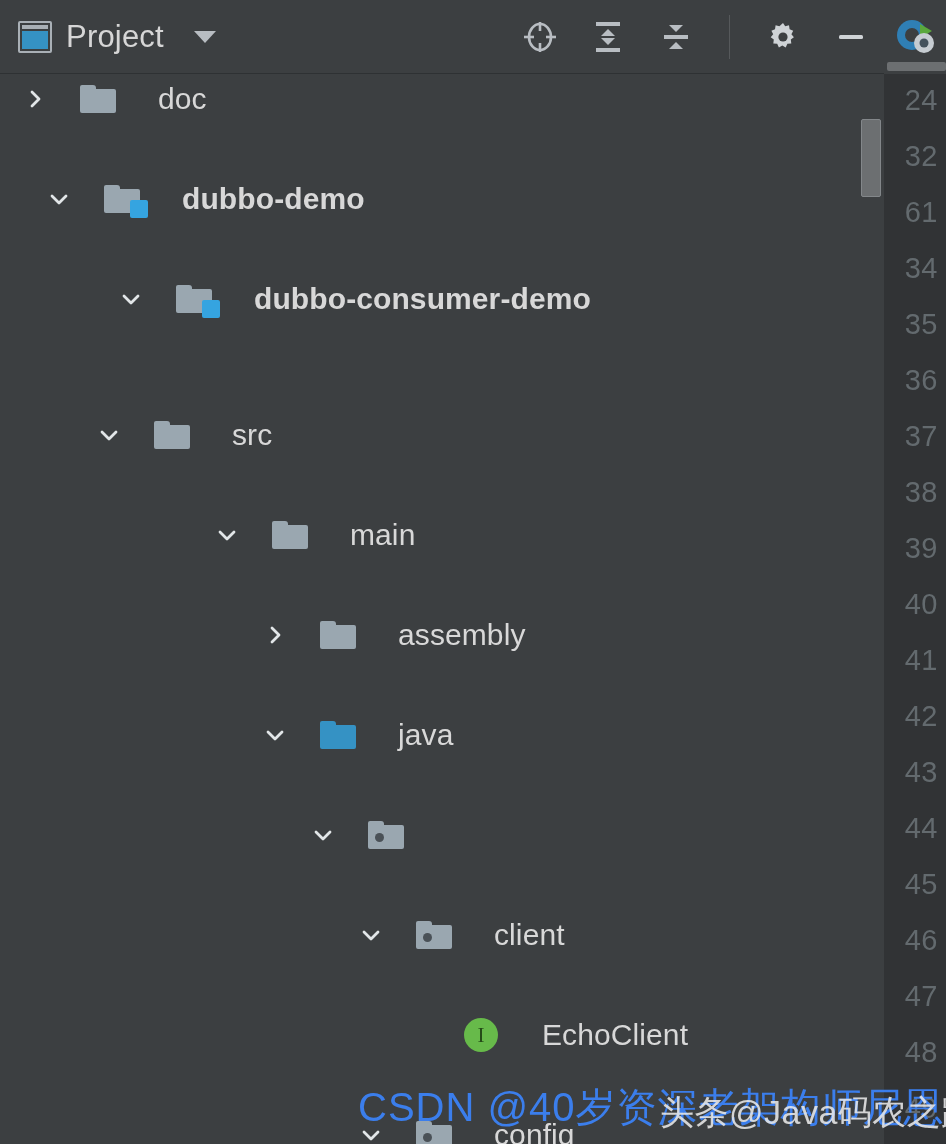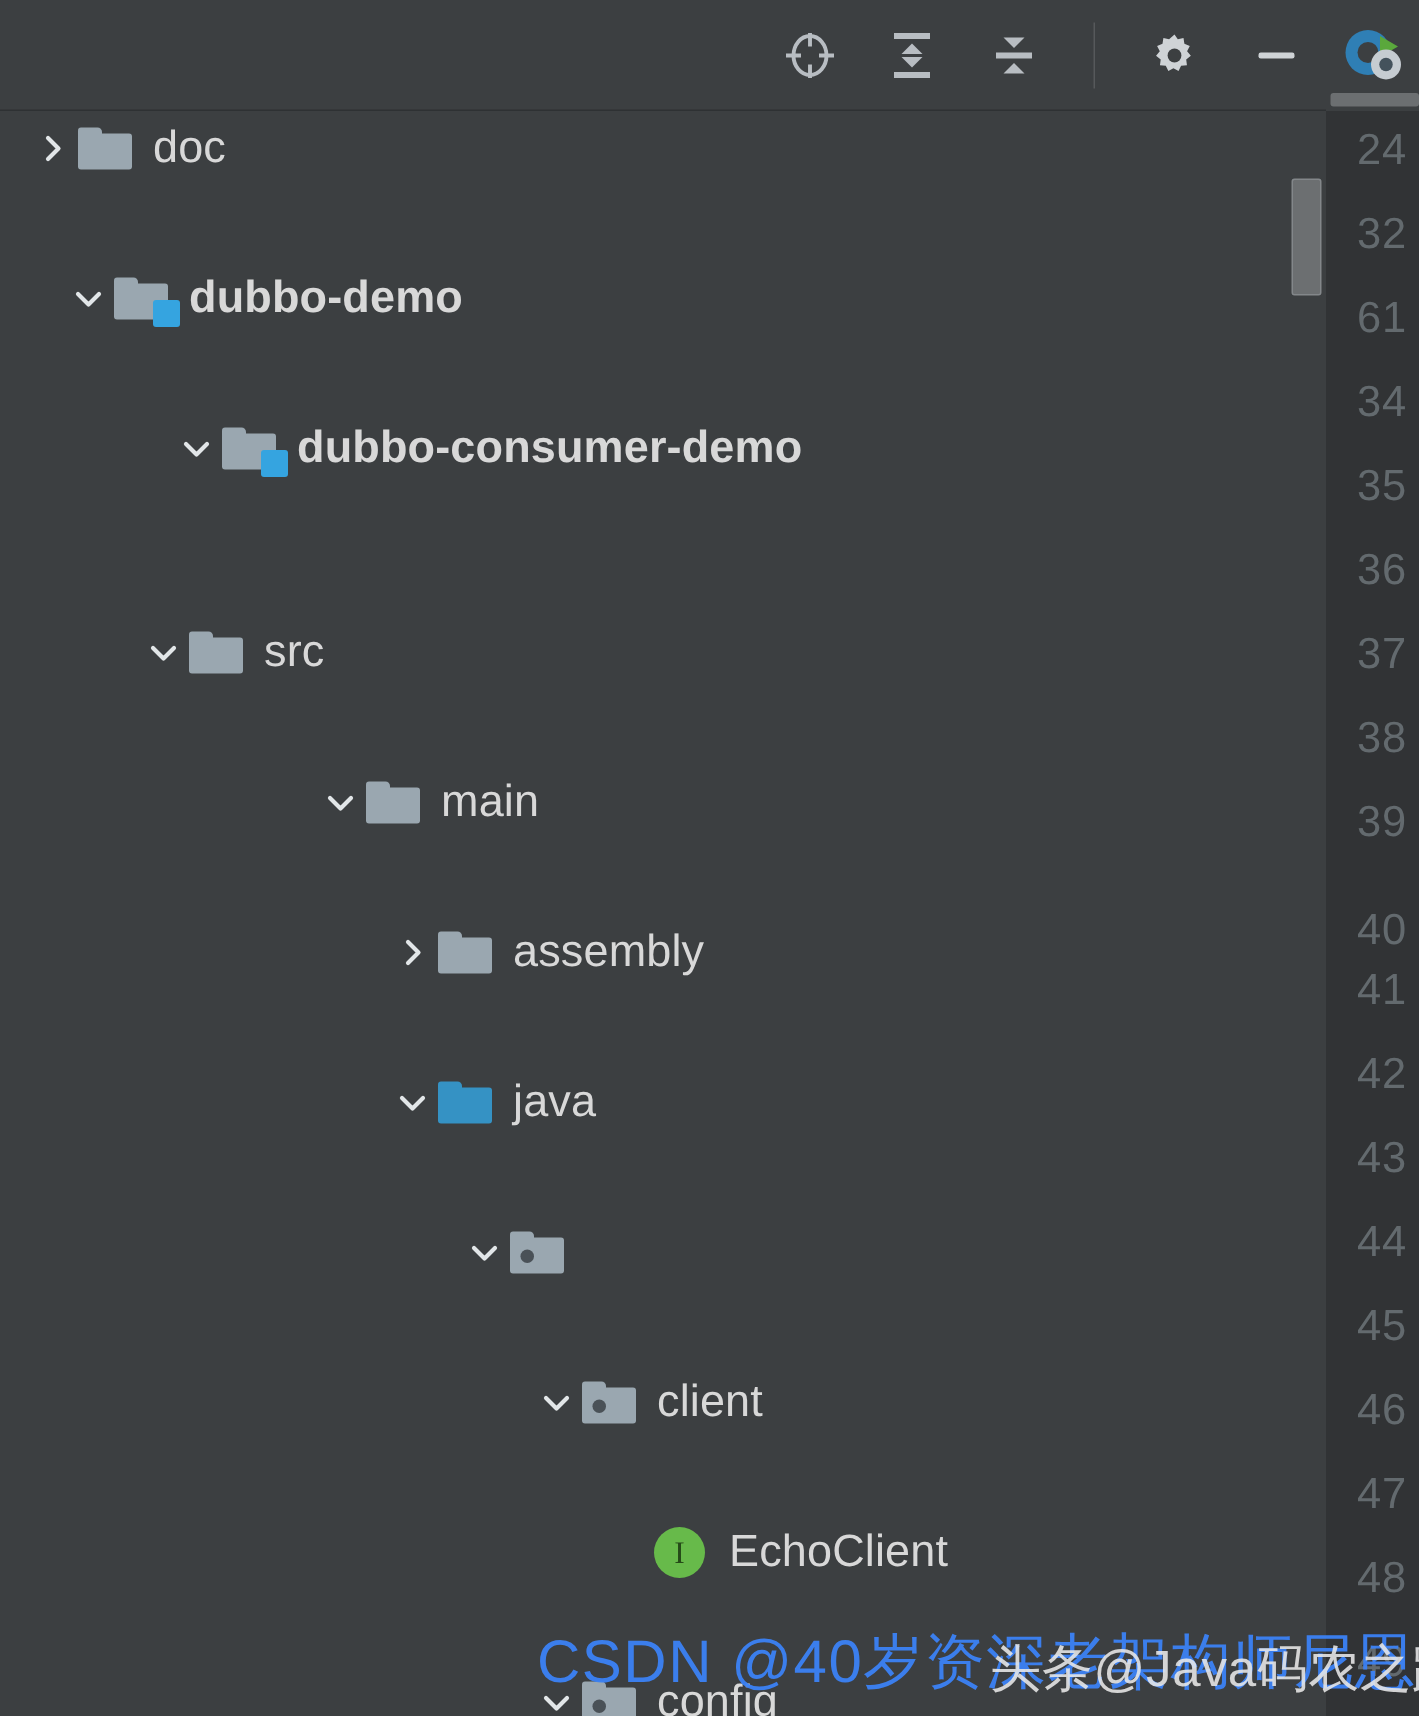--- a/index.html
+++ b/index.html
@@ -128,20 +128,21 @@
   }
 
   .row {
     position: relative;
     height: 50px;
     display: flex;
     align-items: center;
     white-space: nowrap;
     cursor: default;
     box-sizing: border-box;
+    gap: 28px;
   }
 
   .twisty {
     width: 34px;
     height: 34px;
     display: flex;
     align-items: center;
     justify-content: center;
     flex: 0 0 34px;
     cursor: pointer;
@@ -311,20 +312,27 @@
   }
 </style>
 </head>
 <body>
 
 <div id="app">
 
   <div class="tool-window">
 
     <div class="tw-header">
+      <div class="tw-title-group">
+        <span class="project-icon">
+            <i></i>
+          </span>
+        <span class="tw-title">Project</span>
+        <span class="caret-down"></span>
+      </div>
 
       <div class="tw-actions">
         <span class="act">
           <svg width="36" height="36" viewBox="0 0 36 36" aria-hidden="true">
             <ellipse cx="18" cy="18" rx="11" ry="13" fill="none" stroke="#b8bdc2" stroke-width="2.6"></ellipse>
             <line x1="18" y1="3" x2="18" y2="12" stroke="#b8bdc2" stroke-width="2.6"></line>
             <line x1="18" y1="24" x2="18" y2="33" stroke="#b8bdc2" stroke-width="2.6"></line>
             <line x1="2" y1="18" x2="12" y2="18" stroke="#b8bdc2" stroke-width="2.6"></line>
             <line x1="24" y1="18" x2="34" y2="18" stroke="#b8bdc2" stroke-width="2.6"></line>
           </svg>
@@ -542,21 +550,21 @@
     <div class="lines" id="gutter-lines">
         <div class="lnum" style="top: 12px;">24</div>
         <div class="lnum" style="top: 68px;">32</div>
         <div class="lnum" style="top: 124px;">61</div>
         <div class="lnum" style="top: 180px;">34</div>
         <div class="lnum" style="top: 236px;">35</div>
         <div class="lnum" style="top: 292px;">36</div>
         <div class="lnum" style="top: 348px;">37</div>
         <div class="lnum" style="top: 404px;">38</div>
         <div class="lnum" style="top: 460px;">39</div>
-        <div class="lnum" style="top: 532px;">40</div>
+        <div class="lnum" style="top: 516px;">40</div>
         <div class="lnum" style="top: 572px;">41</div>
         <div class="lnum" style="top: 628px;">42</div>
         <div class="lnum" style="top: 684px;">43</div>
         <div class="lnum" style="top: 740px;">44</div>
         <div class="lnum" style="top: 796px;">45</div>
         <div class="lnum" style="top: 852px;">46</div>
         <div class="lnum" style="top: 908px;">47</div>
         <div class="lnum" style="top: 964px; margin-left: 16px;">48</div>
         <div class="lnum" style="top: 1020px;">49</div>
       </div>

